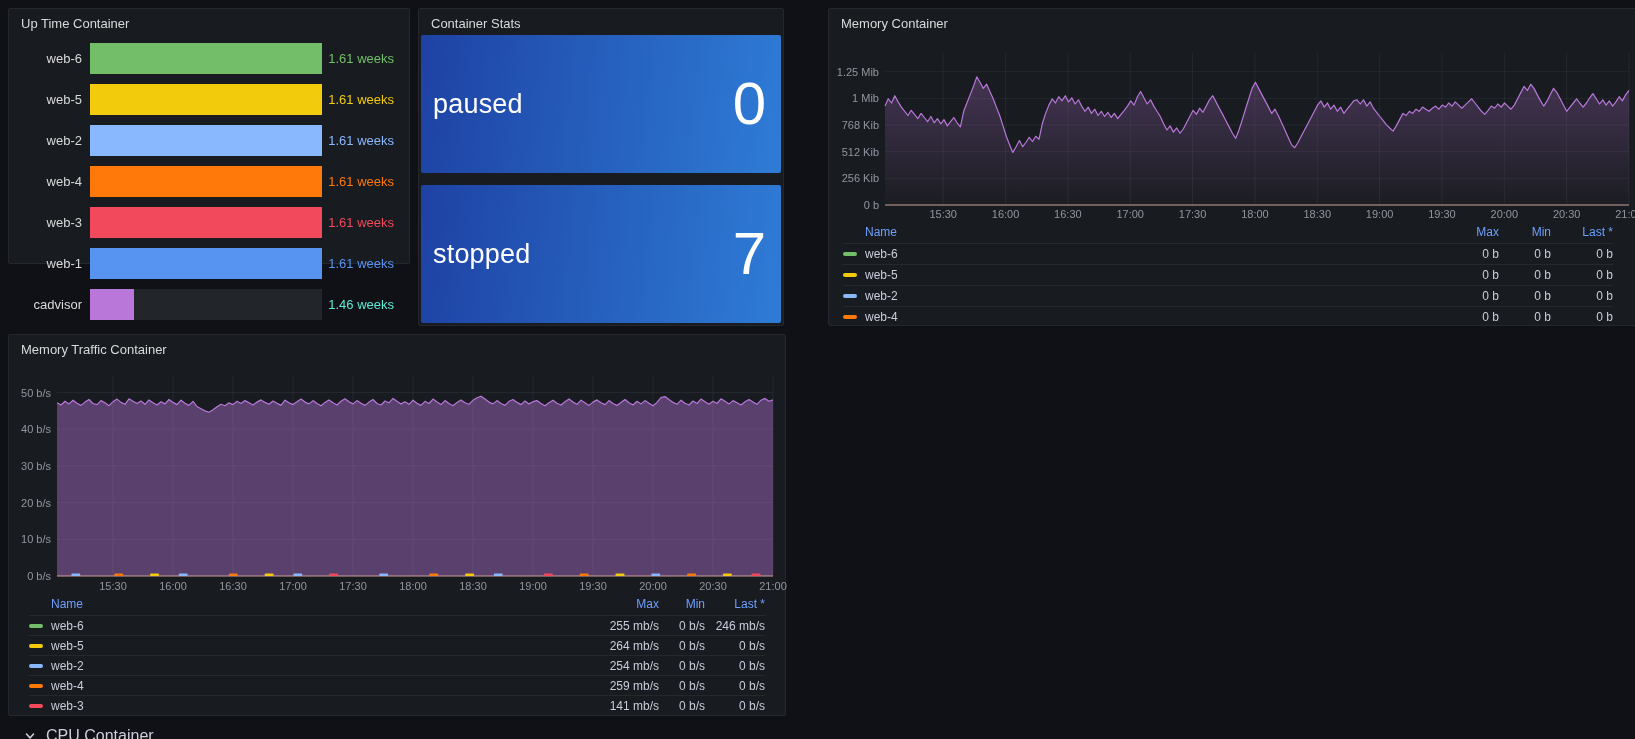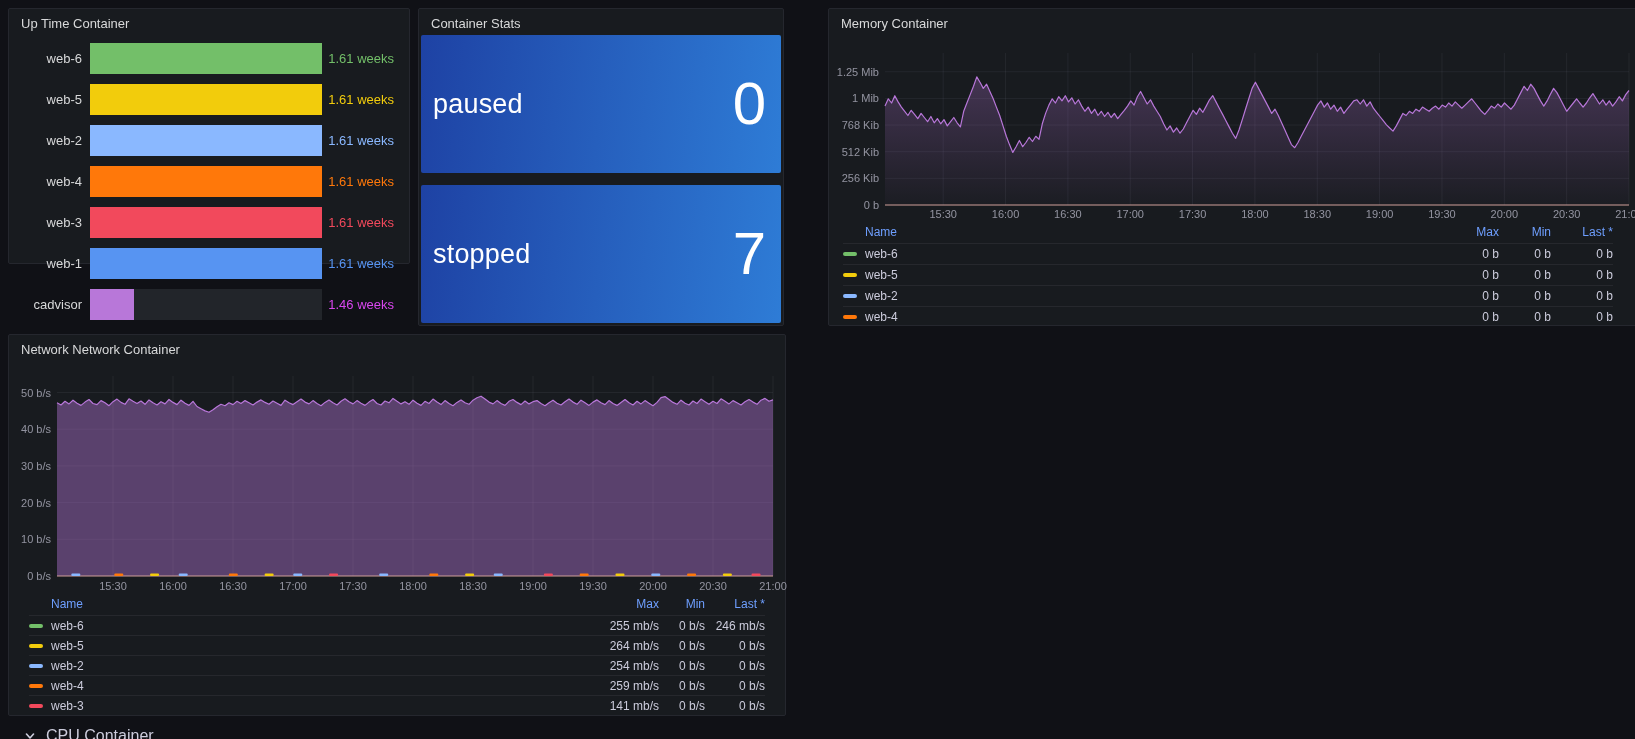--- a/index.html
+++ b/index.html
@@ -119,21 +119,21 @@
         <div class="bg-track">
           <div class="bg-fill" style="width: 100%; background: rgb(87, 148, 242);"></div>
         </div>
         <span class="bg-value" style="color: rgb(87, 148, 242);">1.61 weeks</span>
       </div>
       <div class="bg-row">
         <span class="bg-label">cadvisor</span>
         <div class="bg-track">
           <div class="bg-fill" style="width: 19%; background: rgb(184, 119, 217);"></div>
         </div>
-        <span class="bg-value" style="color: #d946ef;">1.46 weeks</span>
+        <span class="bg-value" style="color: #5eead4;">1.46 weeks</span>
       </div>
     </div>
 </div>
 
 <div class="panel" id="p-stats">
   <div class="ptitle">Container Stats</div>
   <div id="stat-tiles">
       <div class="tile">
         <span class="tile-label">paused</span>
         <span class="tile-value">0</span>
@@ -226,21 +226,21 @@
         <span class="lgd-swatch" style="background: rgb(255, 120, 10);"></span>
         <span class="lgd-name">web-4</span>
         <span class="c-max">0 b</span>
         <span class="c-min">0 b</span>
         <span class="c-last">0 b</span>
       </div>
     </div>
 </div>
 
 <div class="panel" id="p-network">
-  <div class="ptitle">Network Network Container</div>
+  <div class="ptitle">Memory Traffic Container</div>
   <svg class="chart" id="network-chart" width="762" height="232">
       <line x1="96" y1="15" x2="96" y2="215" stroke="rgba(204,204,220,0.07)" stroke-width="1"></line>
       <text x="96" y="229" text-anchor="middle">15:30</text>
       <line x1="156" y1="15" x2="156" y2="215" stroke="rgba(204,204,220,0.07)" stroke-width="1"></line>
       <text x="156" y="229" text-anchor="middle">16:00</text>
       <line x1="216" y1="15" x2="216" y2="215" stroke="rgba(204,204,220,0.07)" stroke-width="1"></line>
       <text x="216" y="229" text-anchor="middle">16:30</text>
       <line x1="276" y1="15" x2="276" y2="215" stroke="rgba(204,204,220,0.07)" stroke-width="1"></line>
       <text x="276" y="229" text-anchor="middle">17:00</text>
       <line x1="336" y1="15" x2="336" y2="215" stroke="rgba(204,204,220,0.07)" stroke-width="1"></line>

